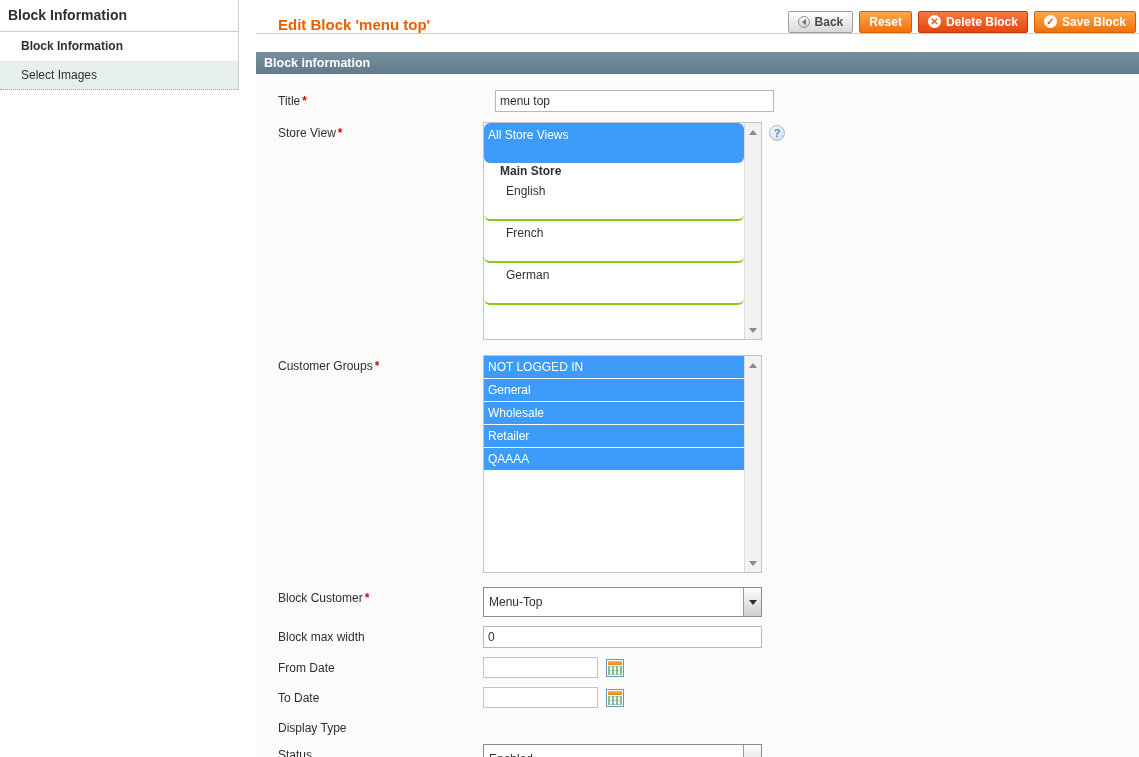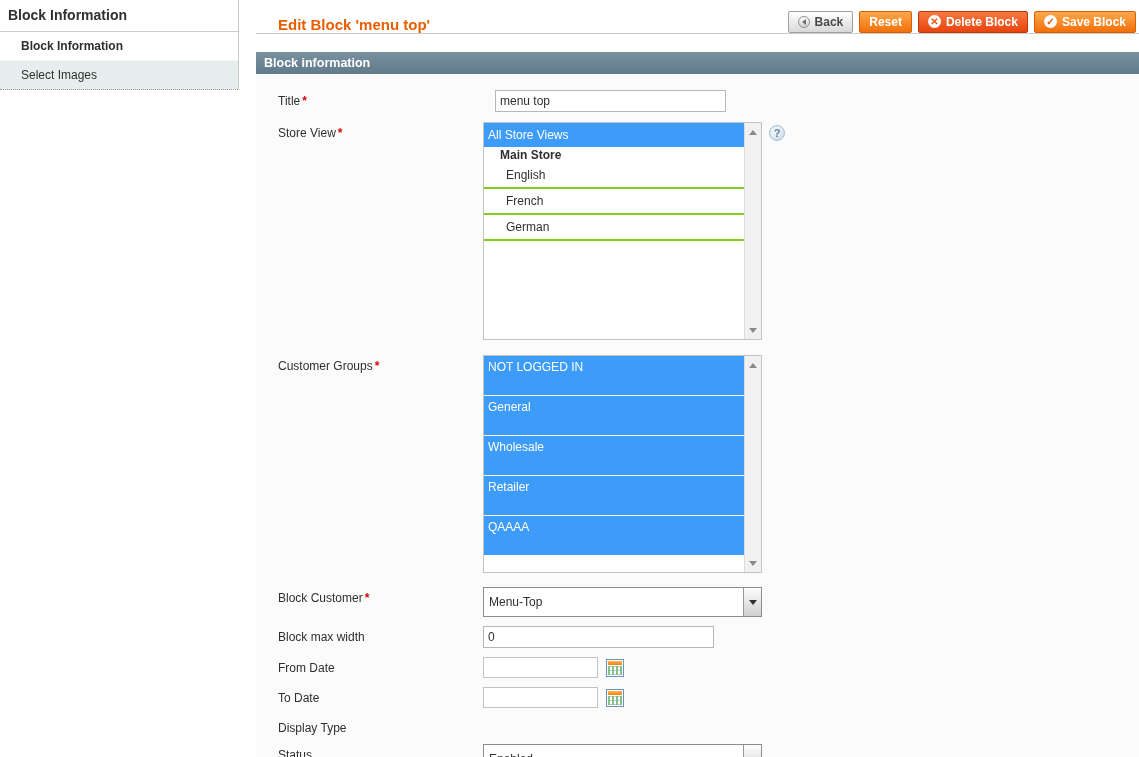--- a/index.html
+++ b/index.html
@@ -34,35 +34,35 @@
 
   
   .fieldset { margin-top:18px; }
   .fieldset-head { height:22px; background:linear-gradient(#78909e,#617b8b); color:#fff; font-weight:bold; font-size:12.5px; padding:4px 8px; }
   .fieldset-body { background:#fbfbfb; padding:16px 0 20px 22px; min-height:670px; }
 
   .row { display:grid; grid-template-columns:205px auto; align-items:start; margin-bottom:9px; }
   .row .label { padding-top:4px; color:#2f2f2f; }
   .req { color:#d40707; font-weight:bold; margin-left:2px; }
 
-  input.text { width:231px; height:22px; border:1px solid #b7b7b7; background:#fff; padding:2px 4px;
+  input.text { width:279px; height:22px; border:1px solid #b7b7b7; background:#fff; padding:2px 4px;
                font:12px "Liberation Sans",sans-serif; color:#2f2f2f; }
   input.text.short { width:115px; height:21px; border-color:#c3c3c3; }
 
   
   .multiselect { position:relative; width:279px; height:218px; border:1px solid #c3c3c3; background:#fff; }
   .ms-options { position:absolute; left:0; top:0; right:17px; bottom:0; overflow:hidden; cursor:default; }
   .opt { padding:3px 4px 2px 4px; white-space:nowrap; line-height:15px; }
   .opt.selected { background:#3d9bfa; color:#fff; }
   .opt.bold { font-weight:bold; padding-top:1px; padding-bottom:0; }
   .ind2 { padding-left:16px; }
   .ind3 { padding-left:22px; }
-  .opt.tall { padding-top:5px; padding-bottom:4px; }
+  .opt.tall { padding-top:5px; padding-bottom:20px;border-radius:6px; }
   .opt.sep { border-bottom:2px solid #84cc16; }
-  .opt.gap { border-bottom:1px solid #fff; padding-top:4px; padding-bottom:20px; }
+  .opt.gap { border-bottom:1px solid #fff; padding-top:4px; padding-bottom:3px; }
   .ms-scrollbar { position:absolute; right:0; top:0; bottom:0; width:17px; background:#f1f1f1; border-left:1px solid #dcdcdc; }
   .sb-btn { position:absolute; left:0; right:0; height:16px; display:flex; align-items:center; justify-content:center; cursor:pointer; }
   .sb-btn.up { top:1px; } .sb-btn.down { bottom:1px; }
   .tri-up { width:0; height:0; border:4px solid transparent; border-bottom:5px solid #8a8a8a; margin-bottom:4px; }
   .tri-down { width:0; height:0; border:4px solid transparent; border-top:5px solid #8a8a8a; margin-top:4px; }
 
   
   .dropdown { width:279px; height:30px; border:1px solid #8c8c8c; background:#fff; display:flex; align-items:center; cursor:pointer; }
   .dd-value { flex:1; padding:0 5px; line-height:19px; }
   .dd-btn { width:18px; height:100%; background:linear-gradient(#fdfdfd,#cfcfcf); border-left:1px solid #999; display:flex; align-items:center; justify-content:center; }

